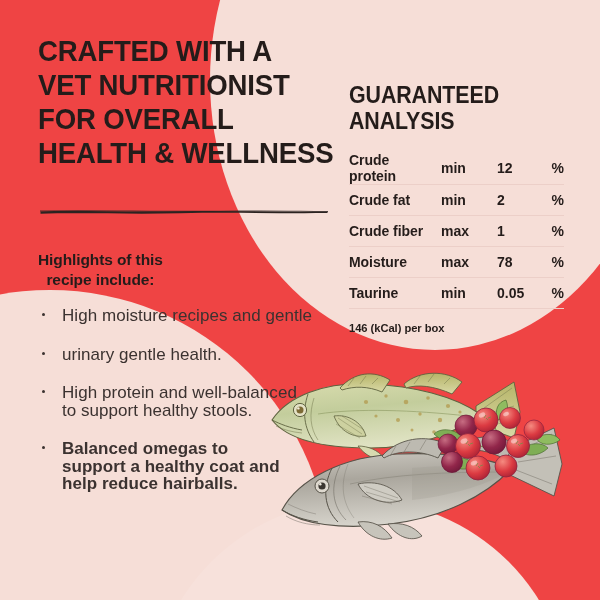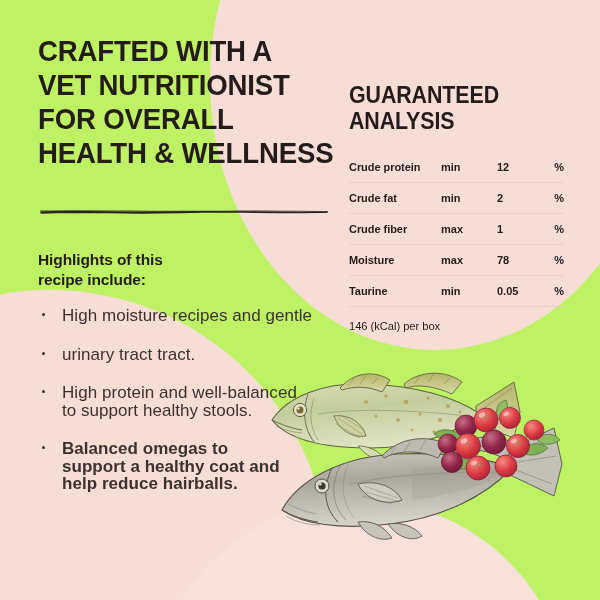--- a/index.html
+++ b/index.html
@@ -5,21 +5,21 @@
   html,body{margin:0;padding:0;}
   body{
     width:600px;height:600px;
     background:#f9e6e1;
     font-family:"Liberation Sans", sans-serif;
     overflow:hidden;
   }
   #panel{
     position:relative;
     width:600px;height:600px;
-    background:#bef264;
+    background:#ef4444;
     overflow:hidden;
   }
 
   
   .blob{position:absolute;border-radius:50%;pointer-events:none;}
   #blob-top-right{
     right:-60px;top:-190px;
     width:450px;height:540px;
     background:#f6ded7;
   }
@@ -55,21 +55,21 @@
   #headline-rule{
     position:absolute;left:2px;top:176px;
     width:288px;height:5px;
   }
 
   #highlights-title{
     position:absolute;left:0;top:216px;
     font-size:15.5px;font-weight:700;line-height:20px;
     color:#241c1a;letter-spacing:-0.1px;
   }
-  #highlights-title .ht-line{display:block;}
+  #highlights-title .ht-line{display:block;text-align:center;}
 
   #bullets{
     position:absolute;left:2px;top:273px;width:270px;
     margin:0;padding:0;list-style:none;
   }
   .bullet{
     position:relative;
     padding-left:22px;
     margin-bottom:21px;
     font-size:17px;
@@ -92,32 +92,32 @@
     font-weight:700;font-size:23px;line-height:26px;
     color:#241c1a;text-transform:uppercase;
     letter-spacing:-0.1px;
     transform:scaleX(0.93);transform-origin:left top;
     margin:0 0 18px 0;
   }
   #ga-title .ga-line{display:block;}
 
   #ga-table{width:215px;border-collapse:collapse;}
   #ga-table td{
-    font-size:11px;font-weight:700;color:#241c1a;
+    font-size:14px;font-weight:700;color:#241c1a;
     padding:0;height:30px;vertical-align:middle;
     border-bottom:1px solid #eccfc8;
   }
   .ga-label{text-align:left;letter-spacing:-0.05px;}
   .ga-qual{text-align:left;width:56px;padding-left:8px !important;}
   .ga-val{text-align:left;width:44px;}
   .ga-unit{text-align:right;width:18px;padding-left:5px !important;}
 
   #ga-kcal{
     margin-top:13px;
-    font-size:11.2px;font-weight:400;color:#241c1a;
+    font-size:11.2px;font-weight:700;color:#241c1a;
     letter-spacing:-0.05px;
   }
 
   
   #illustration{
     position:absolute;left:262px;top:372px;
     width:330px;height:200px;
     pointer-events:none;
   }
 </style>
@@ -152,21 +152,21 @@
     <ul id="bullets">
       <li class="bullet">
         <span class="bullet-dot"></span>
         <span class="bullet-text">
           <span>High moisture recipes and gentle</span>
         </span>
       </li>
       <li class="bullet">
         <span class="bullet-dot"></span>
         <span class="bullet-text">
-          <span>urinary tract tract.</span>
+          <span>urinary gentle health.</span>
         </span>
       </li>
       <li class="bullet">
         <span class="bullet-dot"></span>
         <span class="bullet-text">
           <span>High protein and well-balanced</span>
           <span>to support healthy stools.</span>
         </span>
       </li>
       <li class="bullet">

